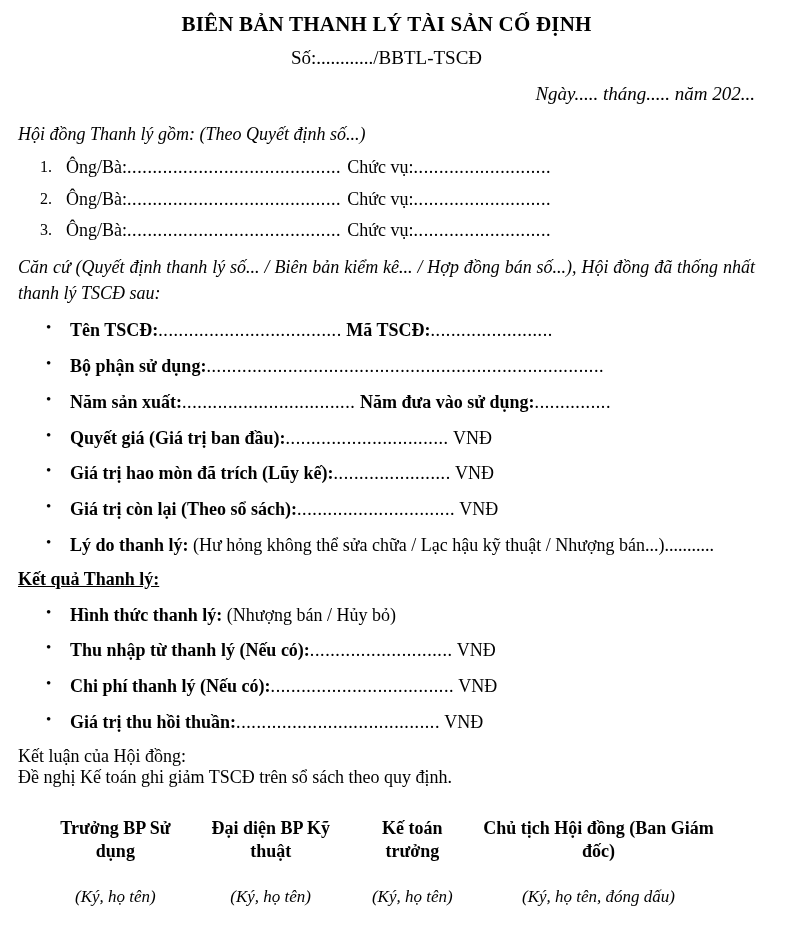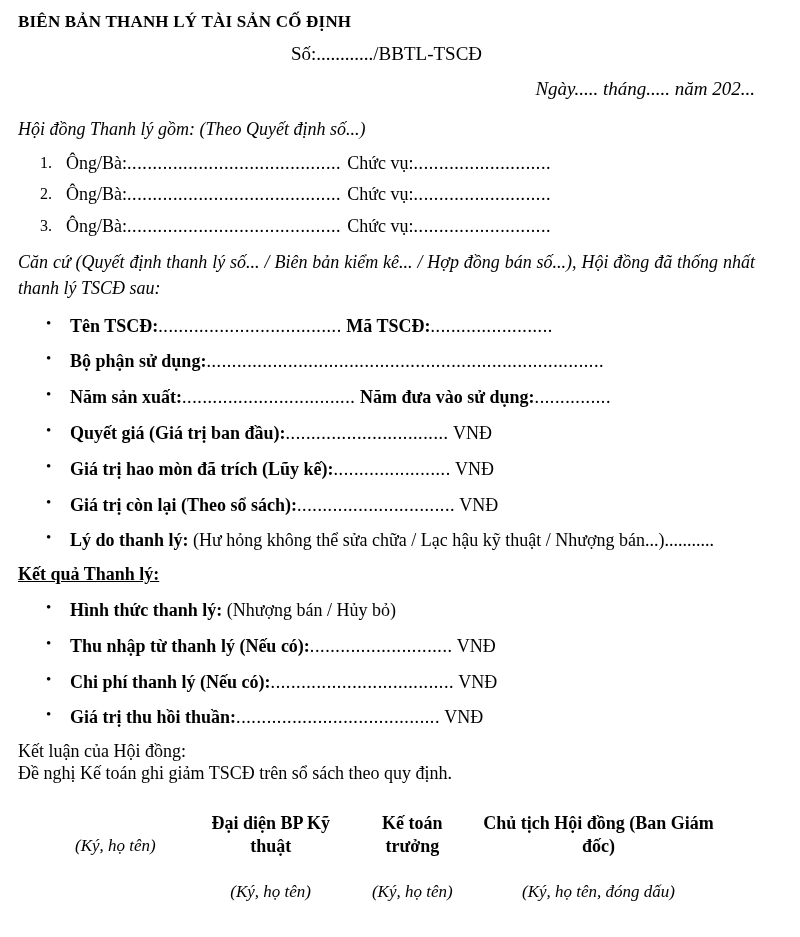--- a/index.html
+++ b/index.html
@@ -20,22 +20,23 @@
     width: 800px;
     height: 937px;
     box-sizing: border-box;
     padding: 8px 45px 0 18px;
     position: relative;
     overflow: hidden;
   }
 
   
   .doc-title {
+    text-align: center;
     font-weight: bold;
-    font-size: 17px;
+    font-size: 21px;
     letter-spacing: .2px;
     line-height: 1.15;
     margin: 4px 0 0 0;
   }
   .doc-number {
     text-align: center;
     font-size: 19px;
     line-height: 1.2;
     margin: 11px 0 0 0;
   }
@@ -251,20 +252,21 @@
     <li>
       <span class="bullet">•</span><span class="lbl">Giá trị thu hồi thuần:</span><span class="dots">........................................</span><span class="unit"> VNĐ</span>
     </li>
   </ul>
 
   <div class="closing">Kết luận của Hội đồng:</div>
   <div class="closing">Đề nghị Kế toán ghi giảm TSCĐ trên sổ sách theo quy định.</div>
 
   <div class="signatures">
     <div class="sig-col c1">
+      <div class="sig-role">Trưởng BP Sử dụng</div>
       <div class="sig-note">(Ký, họ tên)</div>
     </div>
     <div class="sig-col c2">
       <div class="sig-role">Đại diện BP Kỹ thuật</div>
       <div class="sig-note">(Ký, họ tên)</div>
     </div>
     <div class="sig-col c3">
       <div class="sig-role">Kế toán trưởng</div>
       <div class="sig-note">(Ký, họ tên)</div>
     </div>

